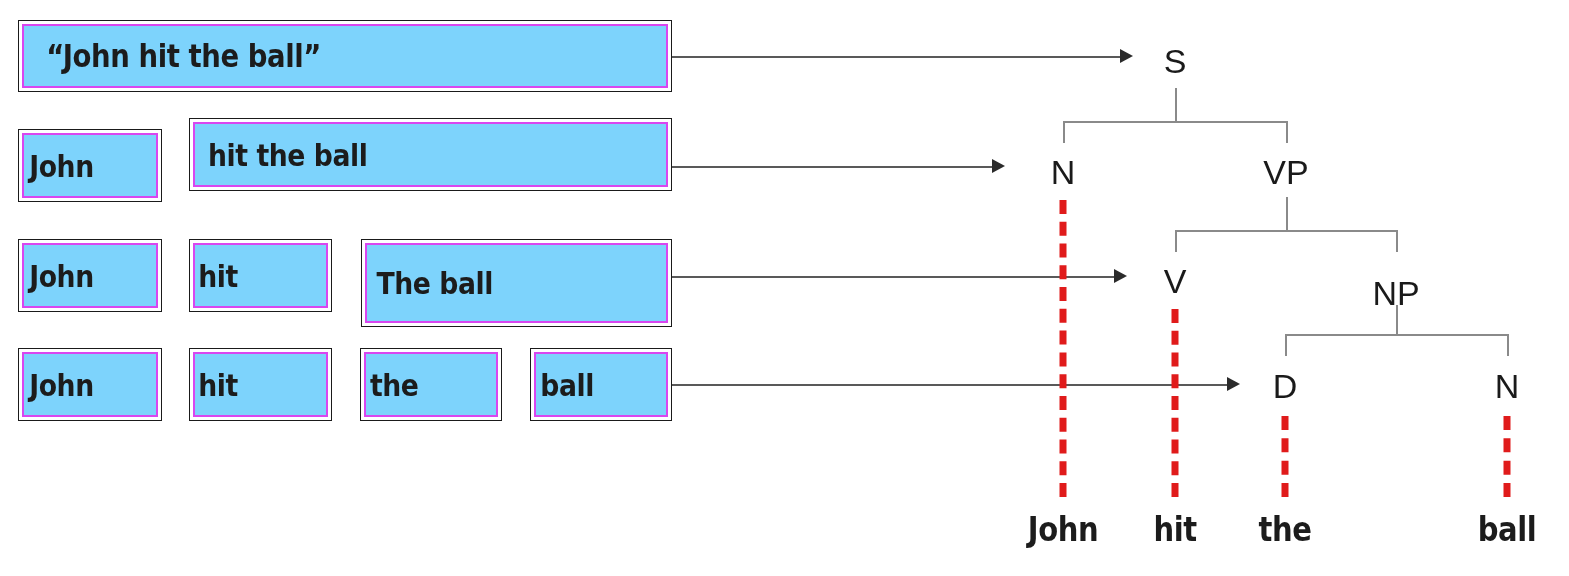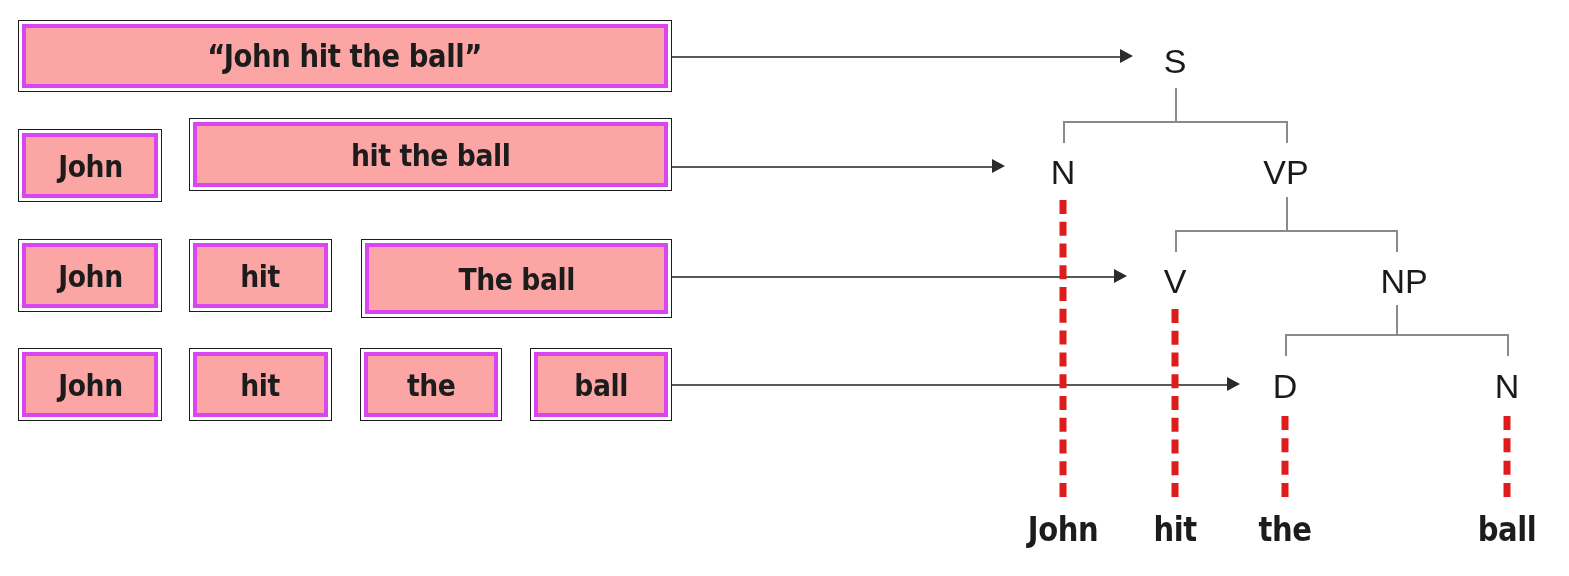--- a/index.html
+++ b/index.html
@@ -15,23 +15,23 @@
   .wbox{
     position:absolute;
     box-sizing:border-box;
     border:1px solid #1a1a1a;
     background:#ffffff;
     padding:3px;
   }
   .wbox .inner{
     box-sizing:border-box;
     width:100%;height:100%;
-    border:4px solid #d946ef;
-    display:flex;align-items:center;justify-content:center;
-    background:#fca5a5;
+    border:2px solid #d946ef;
+    display:flex;align-items:center;justify-content:flex-start;
+    background:#7dd3fc;
   }
   .wbox .txt{
     font-family:"DejaVu Sans", sans-serif;
     font-weight:700;
     font-size:31px;
     letter-spacing:-0.5px;
     color:#1c1c1c;
     white-space:nowrap;
     transform:scaleX(0.86);
     transform-origin:center;
@@ -116,21 +116,21 @@
   <div class="wbox" style="left:18px;top:239px;width:144px;height:73px;">
     <div class="inner">
       <span class="txt">John</span>
     </div>
   </div>
   <div class="wbox" style="left:189px;top:239px;width:143px;height:73px;">
     <div class="inner">
       <span class="txt">hit</span>
     </div>
   </div>
-  <div class="wbox" style="left:361px;top:239px;width:311px;height:79px;">
+  <div class="wbox" style="left:361px;top:239px;width:311px;height:88px;">
     <div class="inner">
       <span class="txt">The ball</span>
     </div>
   </div>
   <div class="arrow-line" style="left:672px;top:276px;width:442px;"></div>
   <div class="arrow-head" style="left:1114px;top:269px;"></div>
 
   <div class="wbox" style="left:18px;top:348px;width:144px;height:73px;">
     <div class="inner">
       <span class="txt">John</span>
@@ -166,21 +166,21 @@
 
   <div class="tline-v" style="left:1396px;top:305px;height:30px;"></div>
   <div class="tline-h" style="left:1285px;top:334px;width:222px;"></div>
   <div class="tline-v" style="left:1285px;top:334px;height:22px;"></div>
   <div class="tline-v" style="left:1507px;top:334px;height:22px;"></div>
 
   <div class="node" style="left:1175px;top:44px;">S</div>
   <div class="node" style="left:1063px;top:155px;">N</div>
   <div class="node" style="left:1286px;top:155px;">VP</div>
   <div class="node" style="left:1175px;top:264px;">V</div>
-  <div class="node" style="left:1396px;top:264px;margin-left:8px;">NP</div>
+  <div class="node" style="left:1396px;top:276px;">NP</div>
   <div class="node" style="left:1285px;top:369px;">D</div>
   <div class="node" style="left:1507px;top:369px;">N</div>
 
   <div class="dash" style="left:1063px;top:200px;height:297px;"></div>
   <div class="dash" style="left:1175px;top:309px;height:188px;"></div>
   <div class="dash" style="left:1285px;top:416px;height:81px;"></div>
   <div class="dash" style="left:1507px;top:416px;height:81px;"></div>
 
   <div class="term" style="left:1063px;top:513px;transform:translateX(-50%);">
     <span>John</span>

